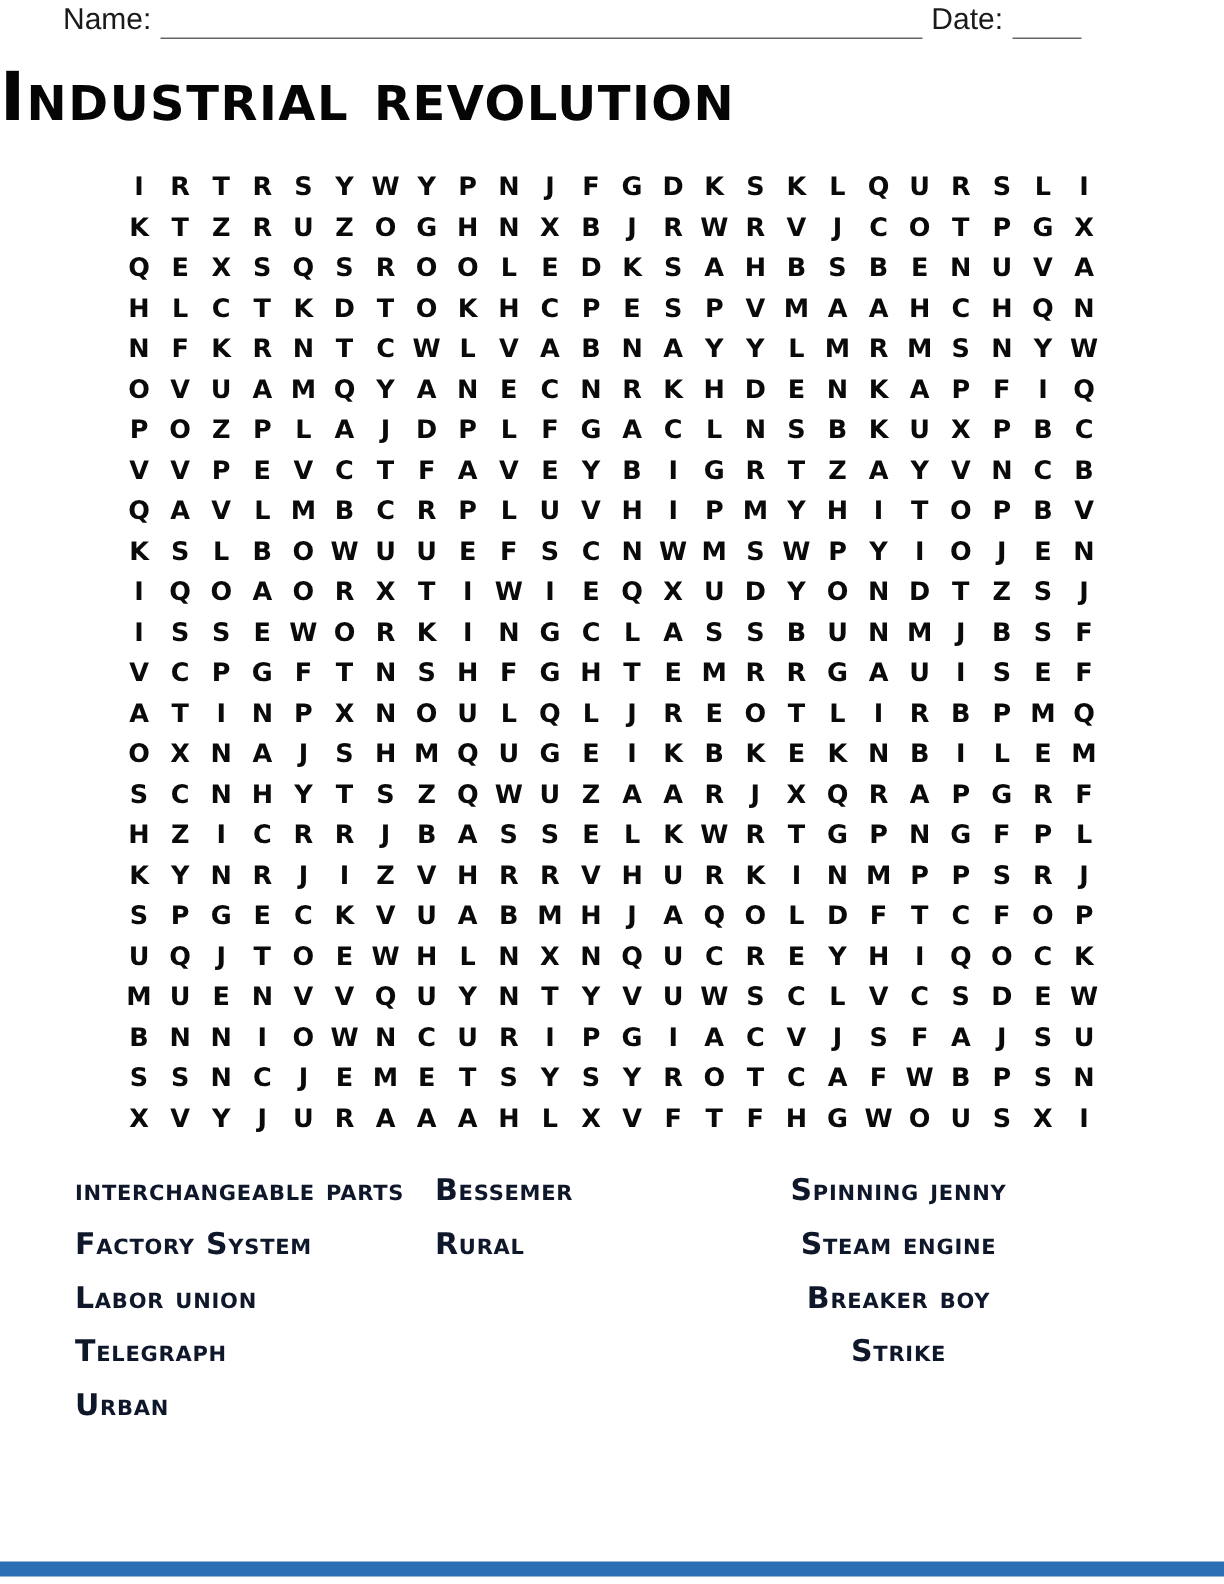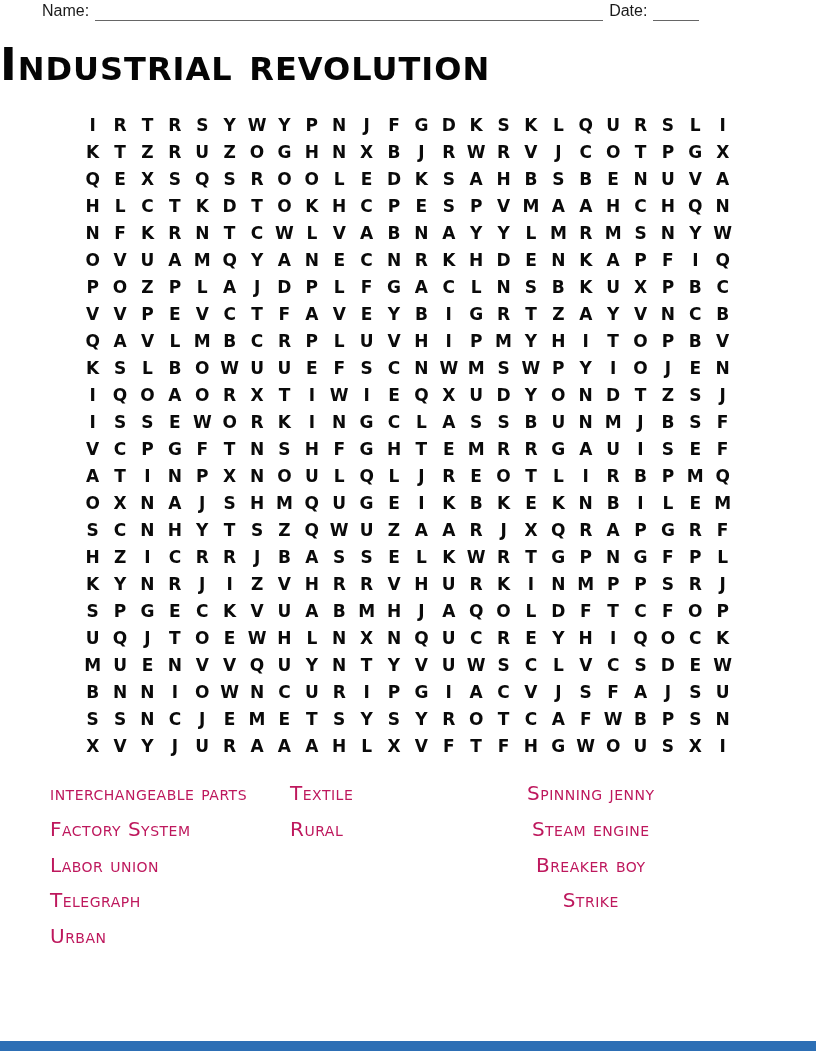--- a/index.html
+++ b/index.html
@@ -13,21 +13,21 @@
     overflow: hidden;
   }
 
   
   .header-row {
     position: absolute;
     top: 2px; left: 42px; right: 42px;
     display: flex;
     align-items: flex-end;
     font-family: "Liberation Sans", sans-serif;
-    font-size: 16px;
+    font-size: 20px;
     color: #1a1a1a;
   }
   .blank-line {
     border-bottom: 1.6px solid #666;
     height: 18px;
     margin: 0 6px;
   }
   .name-line { width: 508px; }
   .date-line { width: 46px; }
   .hdr-label { white-space: nowrap; padding-bottom: 1px; }
@@ -70,24 +70,24 @@
     position: absolute;
     top: 0;
   }
   .word-col-1 { left: 50px; }
   .word-col-2 { left: 290px; }
   .word-col-3 { left: 527px; text-align: center; }
   .word {
     height: 35.8px;
     line-height: 35.8px;
     font-size: 20px;
-    font-weight: 400;
+    font-weight: 700;
     font-variant: small-caps;
     letter-spacing: 0.5px;
-    color: #be185d;
+    color: #0f172a;
     white-space: nowrap;
   }
 
   
   .footer-bar {
     position: absolute;
     left: 0; bottom: 5px;
     width: 100%; height: 10px;
     background: #2d6fb5;
   }
@@ -687,21 +687,21 @@
 
   <div class="word-list">
     <div class="word-col word-col-1">
         <div class="word">interchangeable parts</div>
         <div class="word">Factory System</div>
         <div class="word">Labor union</div>
         <div class="word">Telegraph</div>
         <div class="word">Urban</div>
       </div>
     <div class="word-col word-col-2">
-        <div class="word">Textile</div>
+        <div class="word">Bessemer</div>
         <div class="word">Rural</div>
       </div>
     <div class="word-col word-col-3">
         <div class="word">Spinning jenny</div>
         <div class="word">Steam engine</div>
         <div class="word">Breaker boy</div>
         <div class="word">Strike</div>
       </div>
   </div>
 

